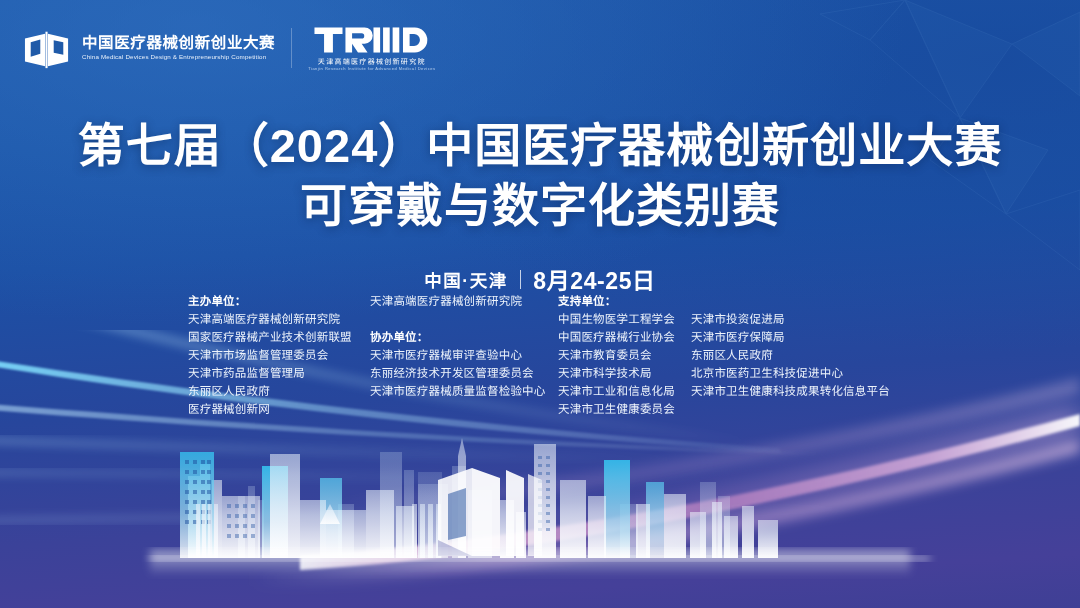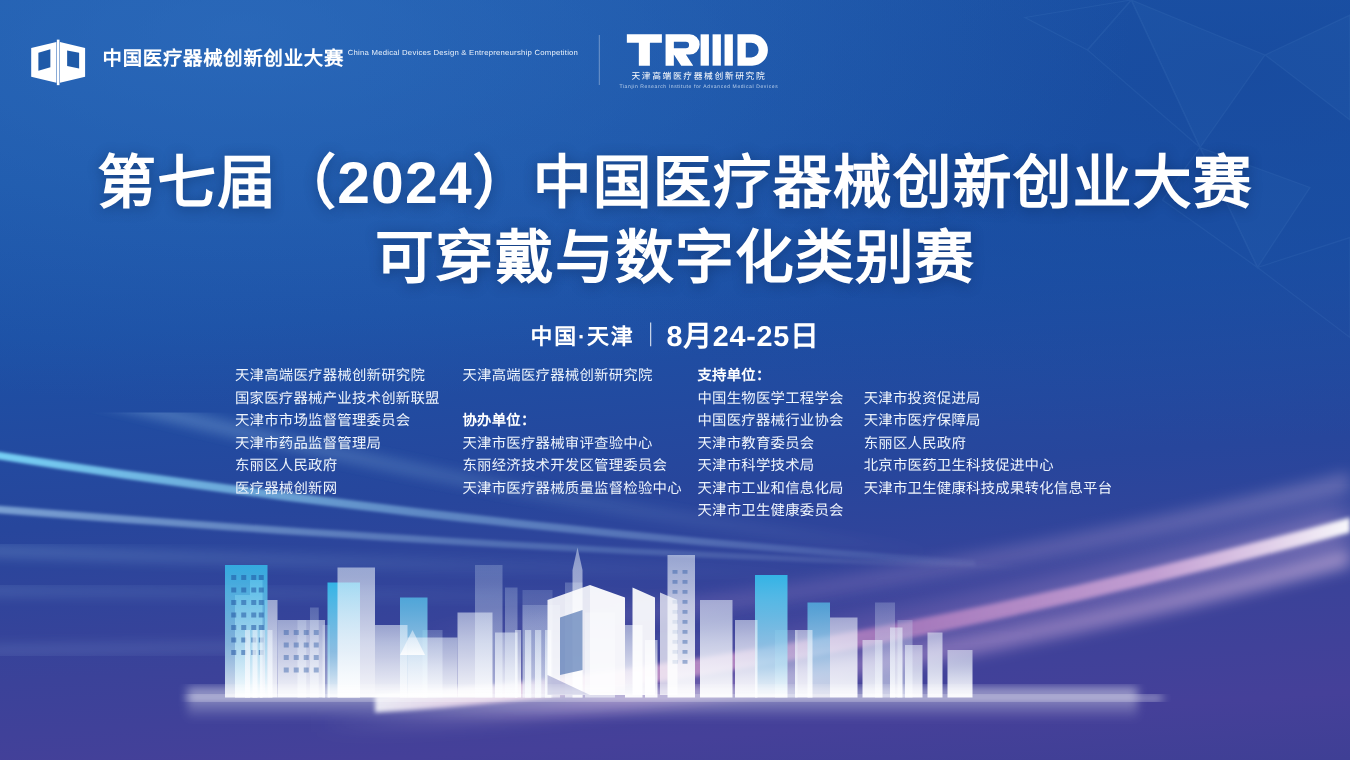--- a/index.html
+++ b/index.html
@@ -28,37 +28,37 @@
   
   .streaks{position:absolute;left:0;top:330px;width:1080px;height:278px;pointer-events:none}
   
   .sweep{position:absolute;inset:0;pointer-events:none}
   .city{position:absolute;left:0;bottom:0;width:1080px;height:200px;pointer-events:none}
 
   
   .logo-bar{position:absolute;left:22px;top:24px;display:flex;align-items:center;gap:14px;z-index:6}
   .cmde-logo{display:flex;align-items:center;gap:10px}
   .door-mark{width:50px;height:46px;flex:0 0 auto}
-  .cmde-text{display:flex;flex-direction:row;gap:3px}
+  .cmde-text{display:flex;flex-direction:column;gap:3px}
   .cmde-cn{font-size:15.5px;font-weight:700;color:#fff;letter-spacing:.6px;line-height:1;white-space:nowrap}
   .cmde-en{font-size:6.2px;color:#e9f1fb;letter-spacing:.18px;line-height:1;white-space:nowrap;transform:scaleY(.95);transform-origin:left center}
   .divider-v{width:1px;height:40px;background:rgba(255,255,255,.28);margin:0 2px}
   .trimd{display:flex;flex-direction:column;align-items:center;gap:2px}
   .trimd-mark{height:32px;width:118px}
   .trimd-cn{font-size:7px;color:#fff;letter-spacing:1.3px;white-space:nowrap;line-height:1}
   .trimd-en{font-size:4px;color:#cfe0f4;letter-spacing:.5px;white-space:nowrap;line-height:1;opacity:.85}
 
   
   .titles{position:absolute;left:0;top:116px;width:1080px;text-align:center;z-index:5}
   .title-main{
     font-size:47px;font-weight:700;color:#ffffff;line-height:1.28;
     letter-spacing:1px;white-space:nowrap;
     text-shadow:0 2px 10px rgba(6,30,76,.45);
   }
-  .subtitle-row{margin-top:14px;display:flex;align-items:center;justify-content:center;gap:0}
+  .subtitle-row{margin-top:26px;display:flex;align-items:center;justify-content:center;gap:0}
   .sub-place{font-size:17.5px;font-weight:700;color:#fff;letter-spacing:1.5px}
   .sub-sep{display:inline-block;width:1.6px;height:19px;background:rgba(255,255,255,.75);margin:0 12px}
   .sub-date{font-size:23px;font-weight:700;color:#fff;letter-spacing:.6px}
 
   
   .orgs{position:absolute;left:188px;top:292px;width:760px;display:flex;align-items:flex-start;z-index:5}
   .col{display:flex;flex-direction:column}
   .col-a{width:182px}
   .col-b{width:188px}
   .col-c{display:flex;gap:0}
@@ -380,20 +380,21 @@
     <div class="subtitle-row">
       <span class="sub-place">中国·天津</span>
       <span class="sub-sep"></span>
       <span class="sub-date">8月24-25日</span>
     </div>
   </div>
 
   <div class="orgs">
 
     <div class="col col-a">
+      <div class="org-head">主办单位：</div>
       <div class="org-item">天津高端医疗器械创新研究院</div>
       <div class="org-item">国家医疗器械产业技术创新联盟</div>
       <div class="org-item">天津市市场监督管理委员会</div>
       <div class="org-item">天津市药品监督管理局</div>
       <div class="org-item">东丽区人民政府</div>
       <div class="org-item">医疗器械创新网</div>
     </div>
 
     <div class="col col-b">
       <div class="org-item">天津高端医疗器械创新研究院</div>

